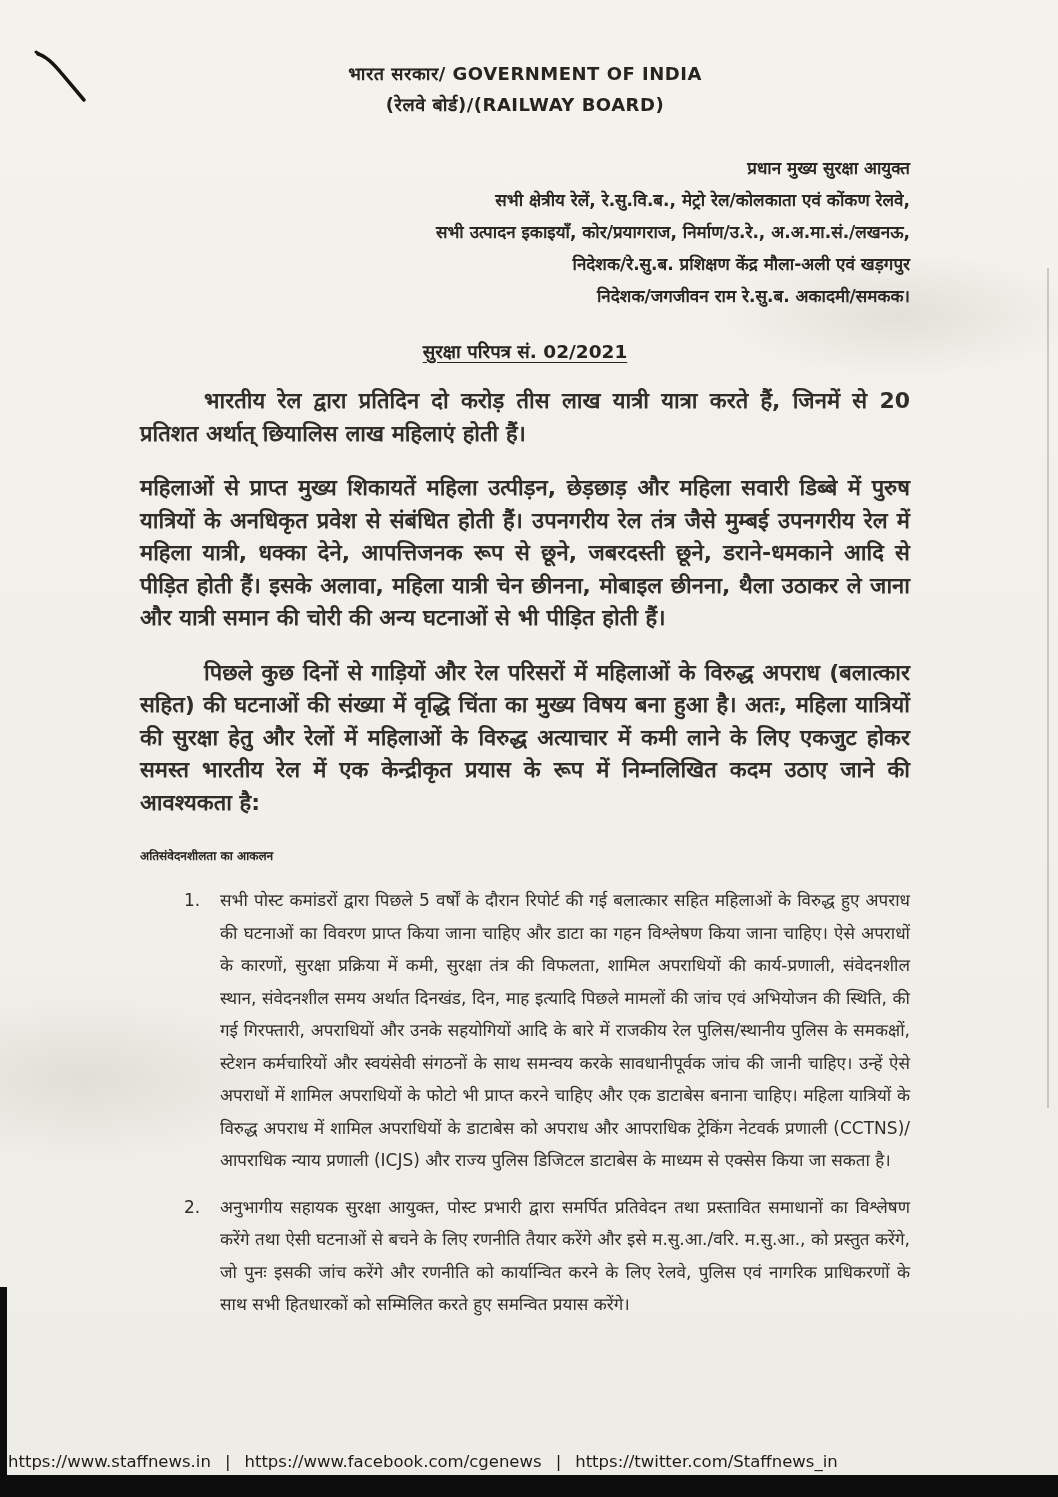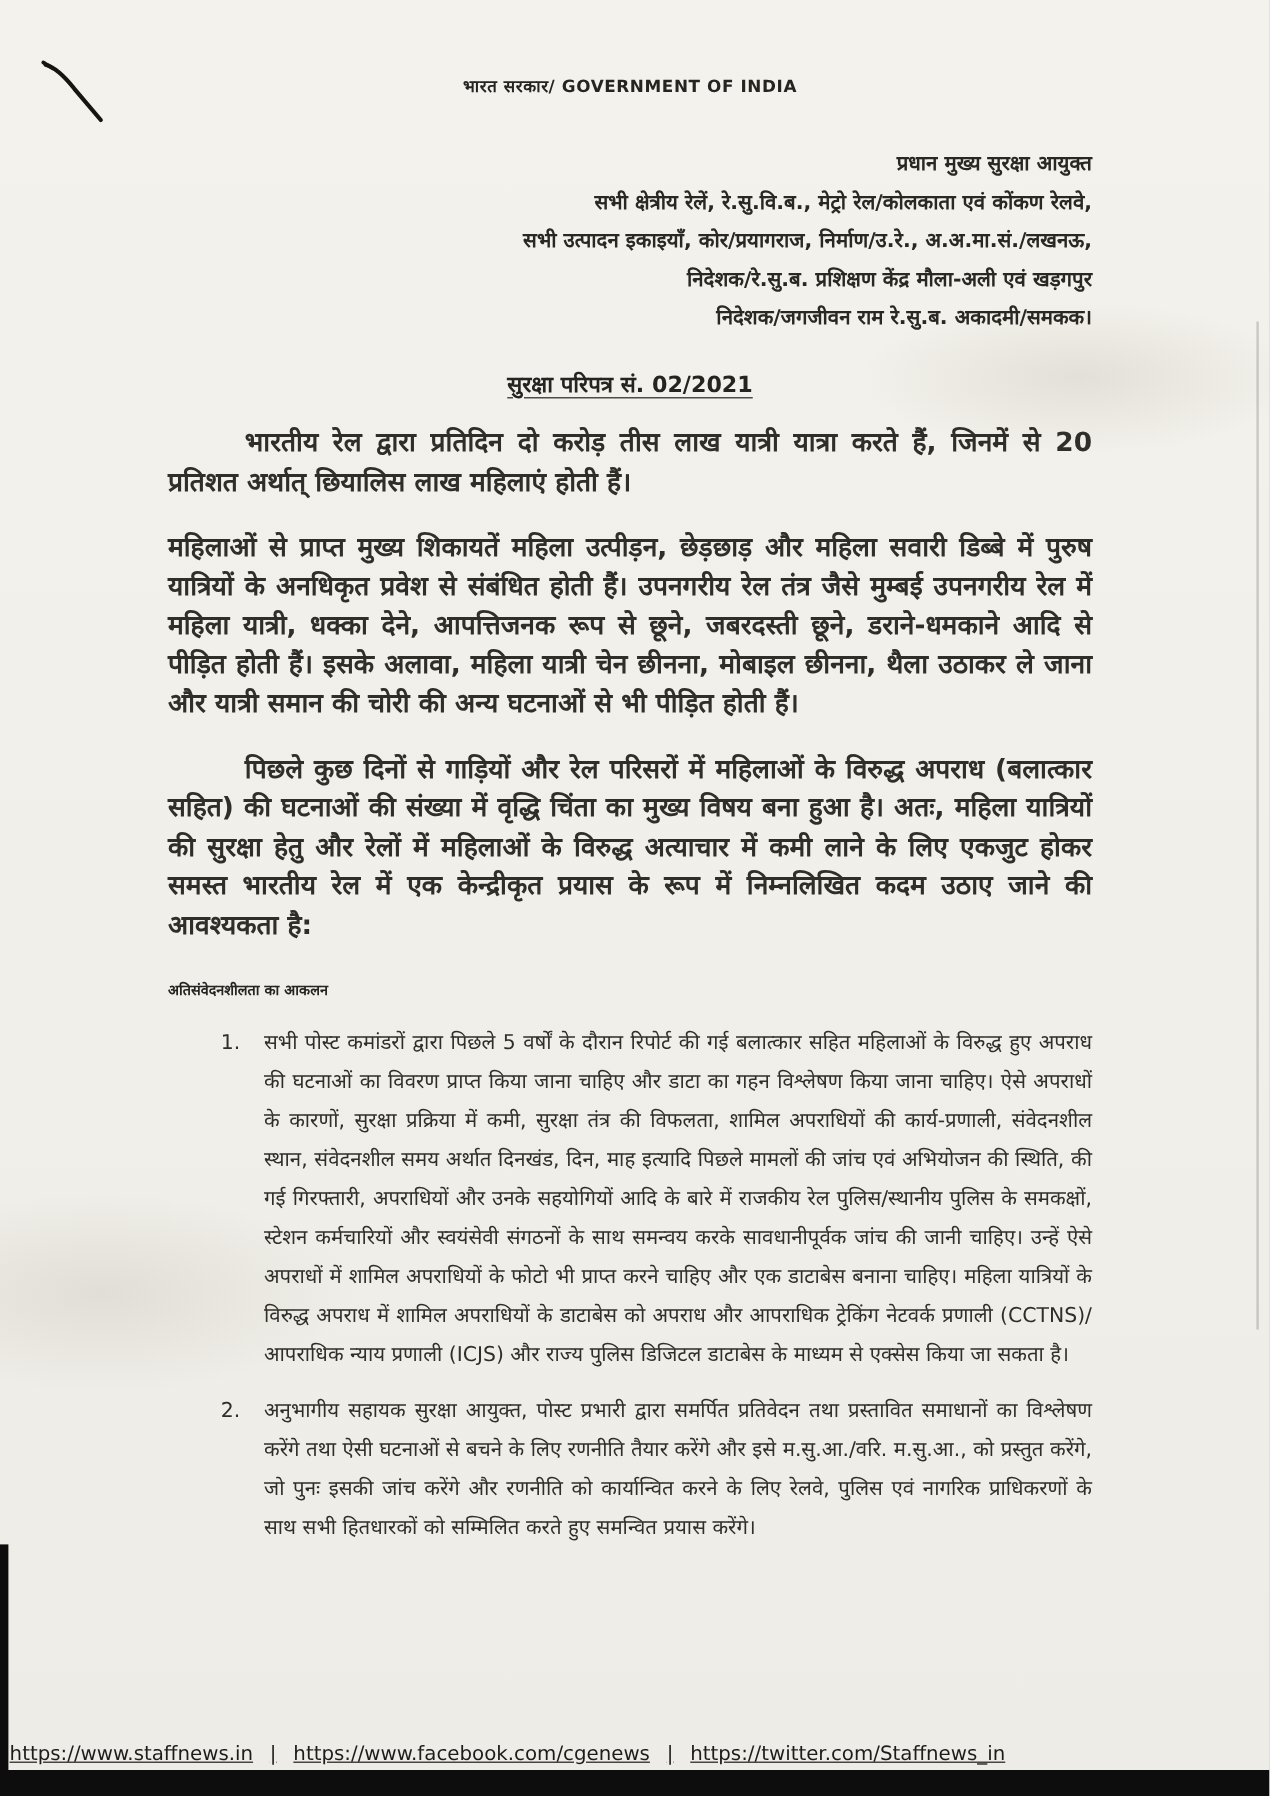--- a/index.html
+++ b/index.html
@@ -21,21 +21,21 @@
     overflow: hidden;
     box-sizing: border-box;
   }
   .content {
     position: relative;
     padding: 58px 148px 0 140px;
     box-sizing: border-box;
   }
   
   .letterhead { text-align: center; font-weight: bold; color: #262420; }
-  .letterhead .lh-line { font-size: 14px; line-height: 31px; letter-spacing: 0.5px; }
+  .letterhead .lh-line { font-size: 18px; line-height: 31px; letter-spacing: 0.5px; }
   
   .ref-row {
     display: flex;
     justify-content: space-between;
     margin-top: 34px;
     font-weight: bold;
     font-size: 17px;
     color: #2a2823;
   }
   .ref-row .date { margin-right: -28px; }
@@ -87,21 +87,20 @@
   .list-item .num { width: 36px; flex-shrink: 0; }
   .list-item .text { flex: 1; text-align: justify; }
   
   .footer {
     position: absolute;
     left: 8px;
     bottom: 26px;
     font-size: 16.5px;
     color: #1d1c19;
     white-space: nowrap;
-    text-decoration: underline;
   }
   .footer a { color: #1d1c19; text-decoration: none; }
   .footer .sep { margin: 0 14px; }
   
   .bottom-bar {
     position: absolute;
     left: 0; right: 0; bottom: 0;
     height: 22px;
     background: #0d0d0d;
   }
@@ -132,20 +131,21 @@
     <path d="M12,10 C20,12 28,20 36,30 L58,56" stroke="#16150f" stroke-width="3.5" fill="none" stroke-linecap="round"></path>
     <path d="M10,8 L18,13" stroke="#16150f" stroke-width="3" fill="none" stroke-linecap="round"></path>
   </svg>
 
   <div class="right-line"></div>
 
   <div class="content">
 
     <div class="letterhead">
       <div class="lh-line">भारत सरकार/ GOVERNMENT OF INDIA</div>
+      <div class="lh-line">(रेलवे बोर्ड)/(RAILWAY BOARD)</div>
     </div>
 
 
     <div class="addressees">
       <div class="addr-line">प्रधान मुख्य सुरक्षा आयुक्त</div>
       <div class="addr-line">सभी क्षेत्रीय रेलें, रे.सु.वि.ब., मेट्रो रेल/कोलकाता एवं कोंकण रेलवे,</div>
       <div class="addr-line">सभी उत्पादन इकाइयाँ, कोर/प्रयागराज, निर्माण/उ.रे., अ.अ.मा.सं./लखनऊ,</div>
       <div class="addr-line">निदेशक/रे.सु.ब. प्रशिक्षण केंद्र मौला-अली एवं खड़गपुर</div>
       <div class="addr-line">निदेशक/जगजीवन राम रे.सु.ब. अकादमी/समकक।</div>
     </div>

